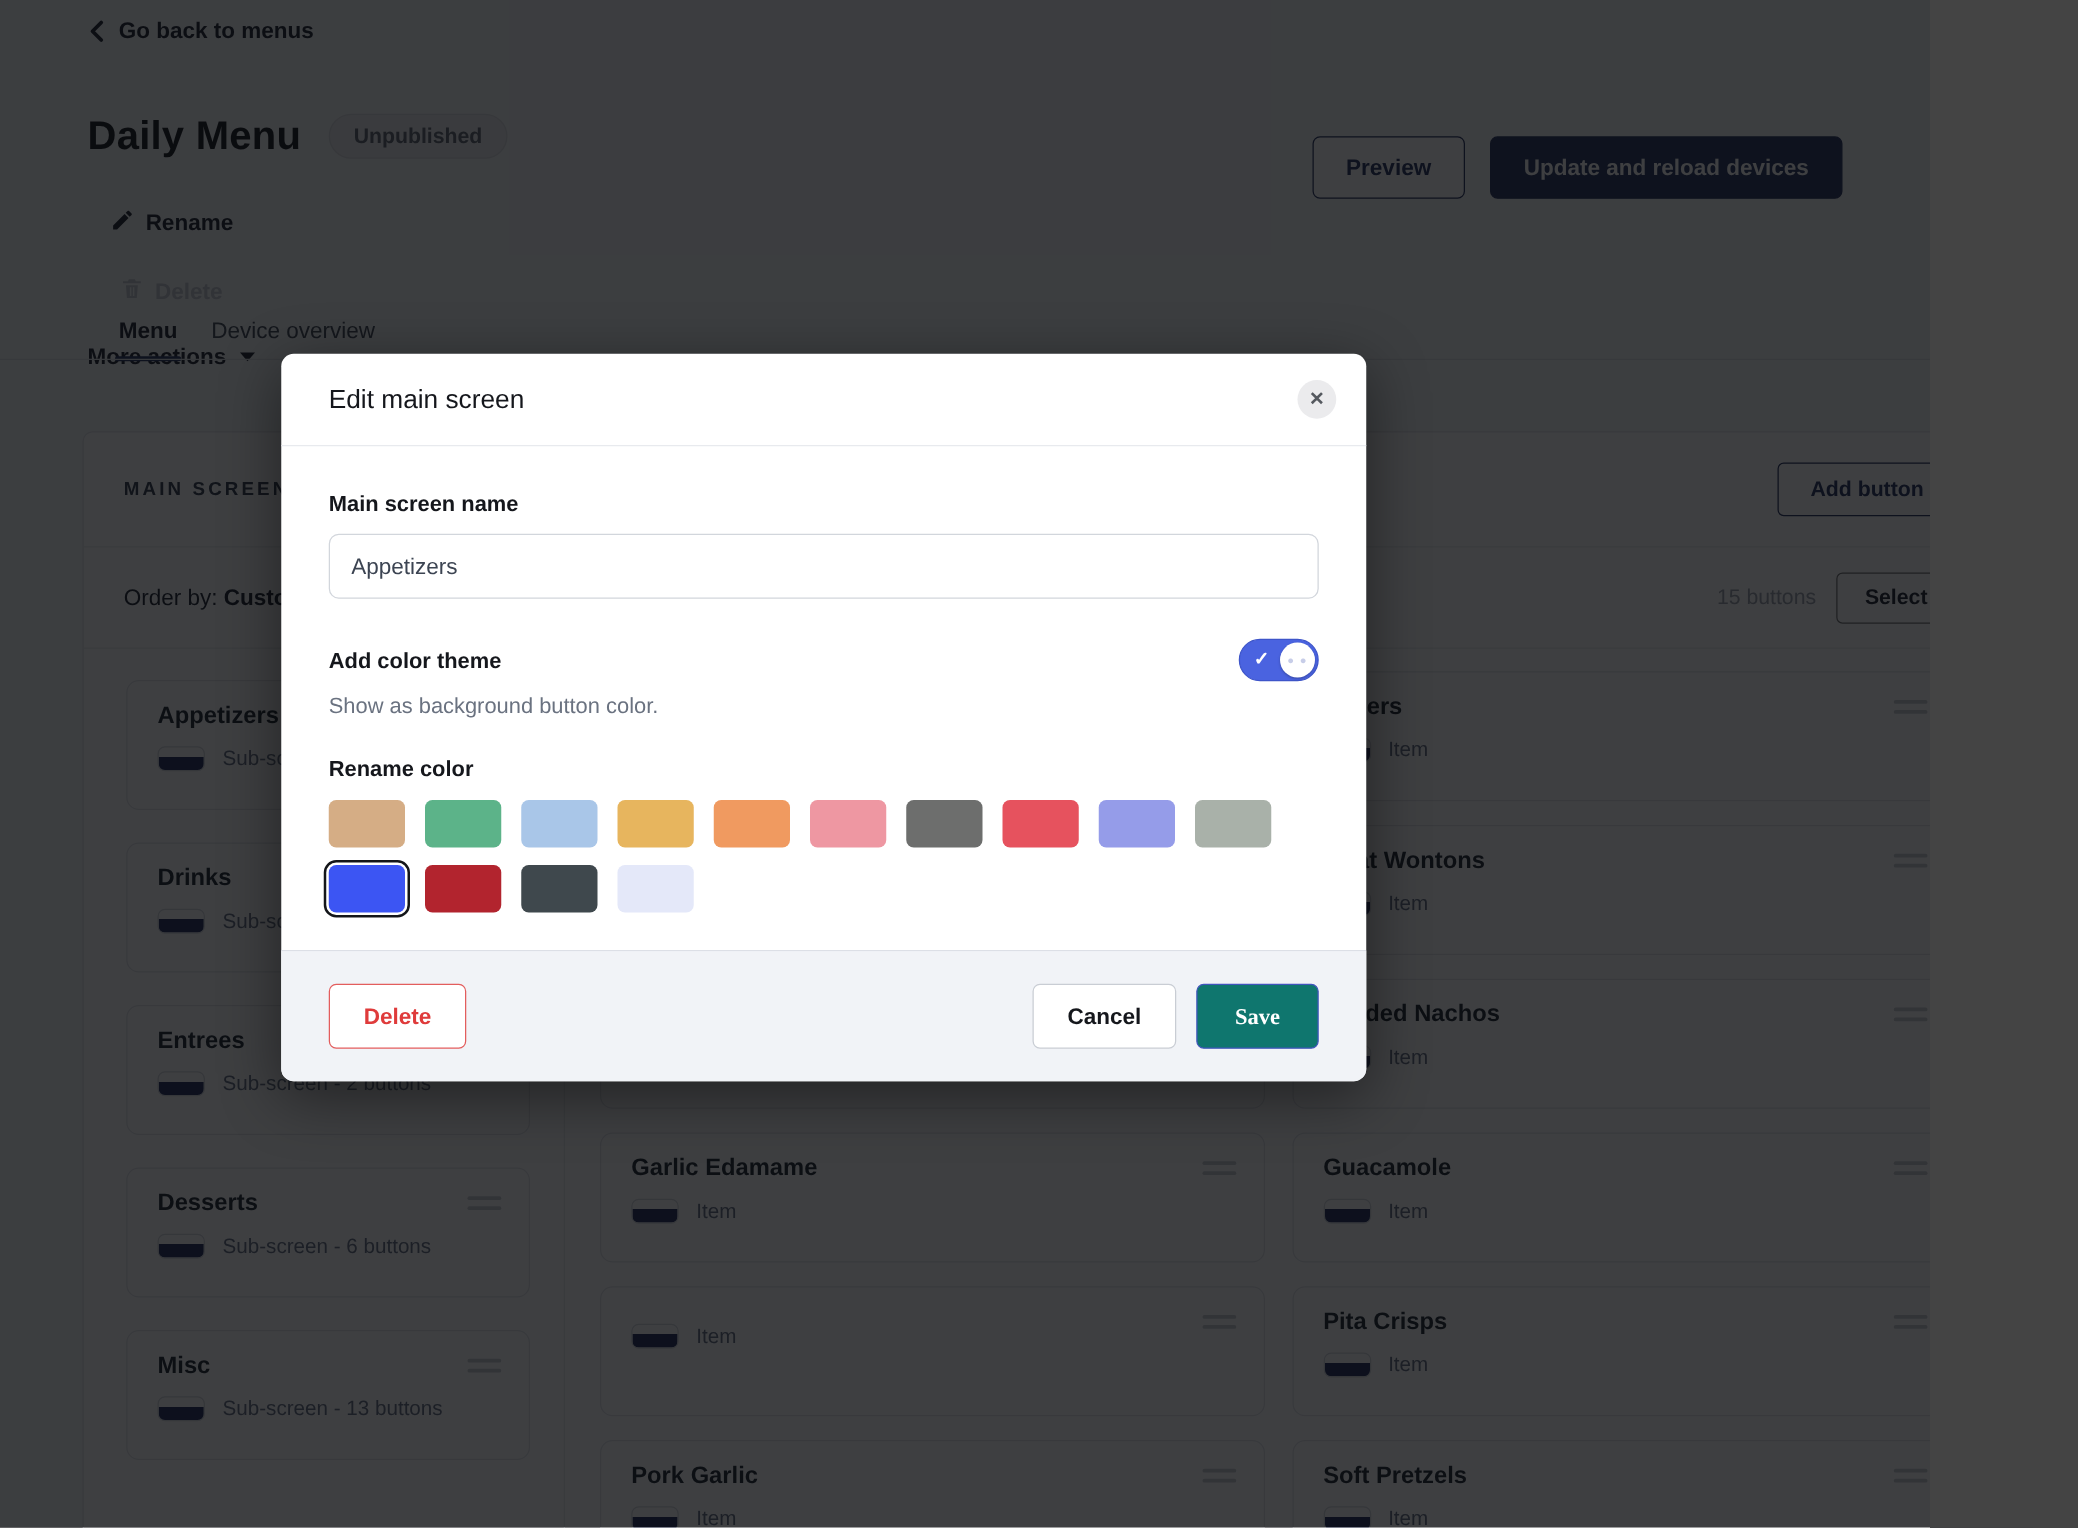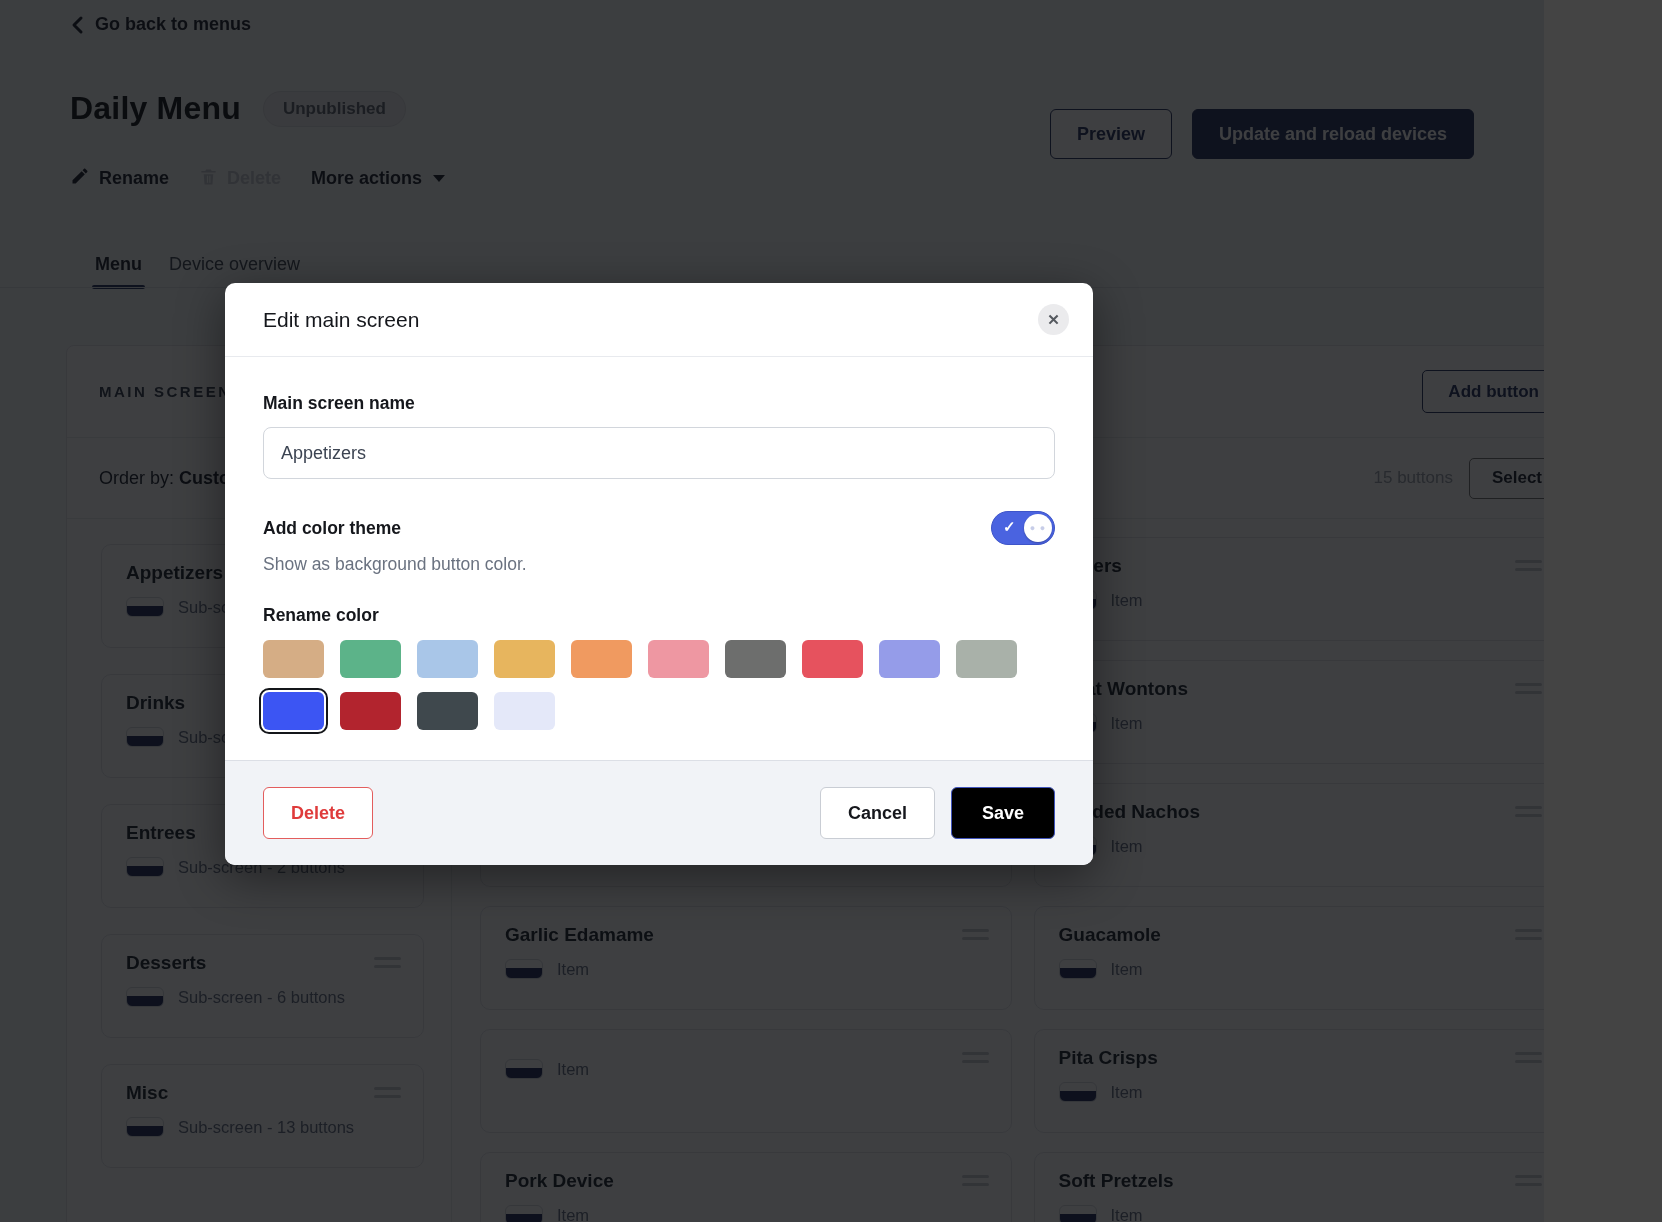--- a/index.html
+++ b/index.html
@@ -9,21 +9,21 @@
     background:#f7f8fa; font-family:"Liberation Sans", sans-serif; color:#1c2330;
   }
   
   .back-link { position:absolute; top:14px; left:70px; display:flex; align-items:center; gap:9px;
     font-size:18px; font-weight:600; color:#1c2330; cursor:pointer; }
   .back-link svg { display:block; }
   .title-row { position:absolute; top:90px; left:70px; display:flex; align-items:center; gap:22px; }
   .page-title { font-size:32px; font-weight:800; color:#15181d; letter-spacing:.2px; }
   .badge { background:#ececef; border:1px solid #dcdee2; color:#5f6772; font-size:17px; font-weight:700;
     border-radius:999px; padding:7px 19px; }
-  .actions-row { position:absolute; top:166px; left:70px; display:flex; align-items:center; gap:30px; }
+  .actions-row { position:absolute; top:166px; left:70px; display:flex; align-items:center; gap:30px;flex-direction:column; }
   .action { display:flex; align-items:center; gap:9px; font-size:18px; font-weight:700; color:#1c2330; cursor:pointer; }
   .action.disabled { color:#c3c8cf; cursor:default; }
   .caret { width:0; height:0; border-left:6px solid transparent; border-right:6px solid transparent;
     border-top:7px solid #1c2330; margin-left:2px; }
   .header-cta { position:absolute; top:109px; right:70px; display:flex; gap:20px; }
   .btn { display:inline-flex; align-items:center; justify-content:center; border-radius:6px;
     font-family:inherit; font-size:18px; font-weight:700; cursor:pointer; }
   .btn-outline-navy { height:50px; padding:0 26px; background:#fff; border:1px solid #26335f; color:#26335f; }
   .btn-navy { height:50px; padding:0 26px; background:#26335f; border:1px solid #26335f; color:#fff; }
   
@@ -93,21 +93,21 @@
   .field-desc { margin-top:9px; font-size:17.5px; color:#6a7280; }
   .swatch-label { margin-top:30px; font-size:17.5px; font-weight:700; color:#15171c; }
   .swatches { margin-top:14px; display:flex; flex-wrap:wrap; gap:14px 16px; max-width:770px; }
   .swatch { width:61px; height:38px; border-radius:6px; cursor:pointer; }
   .swatch.selected { outline:2px solid #14161a; outline-offset:2px; }
   .m-footer { height:105px; display:flex; align-items:center; justify-content:space-between;
     padding:0 38px; background:#f1f3f7; border-top:1px solid #dcdfe6; border-radius:0 0 10px 10px; }
   .btn-delete { height:52px; padding:0 27px; background:#fff; border:1px solid #e35d5d; color:#df3b3b; }
   .footer-right { display:flex; gap:16px; }
   .btn-cancel { height:52px; padding:0 27px; background:#fff; border:1px solid #c9cdd4; color:#15171c; }
-  .btn-save { height:52px; padding:0 30px; background:#000000; border:1px solid #4155bd; color:#fff; }
+  .btn-save { height:52px; padding:0 30px; background:#0f766e; border:1px solid #4155bd; color:#fff;font-family:Liberation Serif, serif; }
 </style>
 </head>
 <body>
 
 <div class="app">
 
   <div class="back-link">
     <span>
       <svg width="16" height="20" viewBox="0 0 16 20">
           <polyline points="11,3 4,10 11,17" fill="none" stroke="#1c2330" stroke-width="3" stroke-linecap="round" stroke-linejoin="round"></polyline>
@@ -352,21 +352,21 @@
     <div class="card-meta">
       <span class="pill-icon"></span>
       <span class="meta-text">Item</span>
     </div>
     <div class="drag">
               <i></i>
               <i></i>
             </div>
   </div>
           <div class="card">
-    <div class="card-title">Pork Device</div>
+    <div class="card-title">Pork Garlic</div>
     <div class="card-meta">
       <span class="pill-icon"></span>
       <span class="meta-text">Item</span>
     </div>
     <div class="drag">
               <i></i>
               <i></i>
             </div>
   </div>
           <div class="card">

